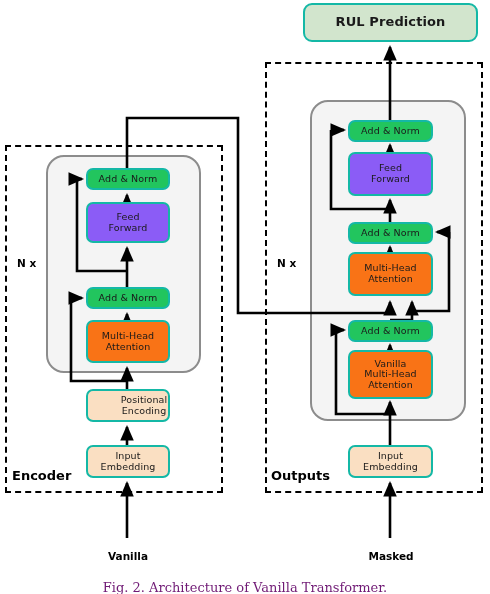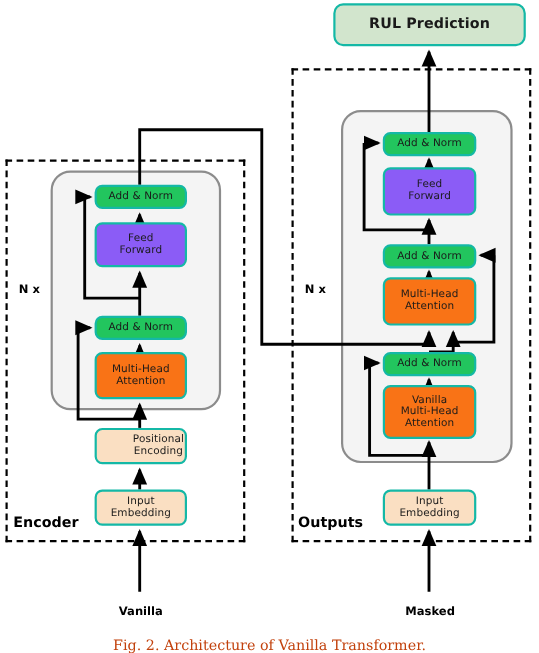--- a/index.html
+++ b/index.html
@@ -30,21 +30,21 @@
   
   .stack{position:absolute;box-sizing:border-box;background:#f4f4f4;
          border:2px solid #8c8c8c;border-radius:18px;z-index:3;}
 
   
   .nx{position:absolute;font-weight:bold;font-size:10.5px;color:#000;z-index:7;}
 
   
   .io-label{position:absolute;font-weight:bold;font-size:10.5px;color:#000;
             text-align:center;z-index:7;}
-  .caption{position:absolute;font-size:13px;color:#c2410c;text-align:center;
+  .caption{position:absolute;font-size:13px;color:#701a75;text-align:center;
            font-family:"DejaVu Serif","Liberation Serif",serif;z-index:7;}
 
   
   #wires{position:absolute;left:0;top:0;width:490px;height:594px;z-index:5;
          pointer-events:none;}
   #wires-under{position:absolute;left:0;top:0;width:490px;height:594px;z-index:4;
          pointer-events:none;}
 </style>
 </head>
 <body>

